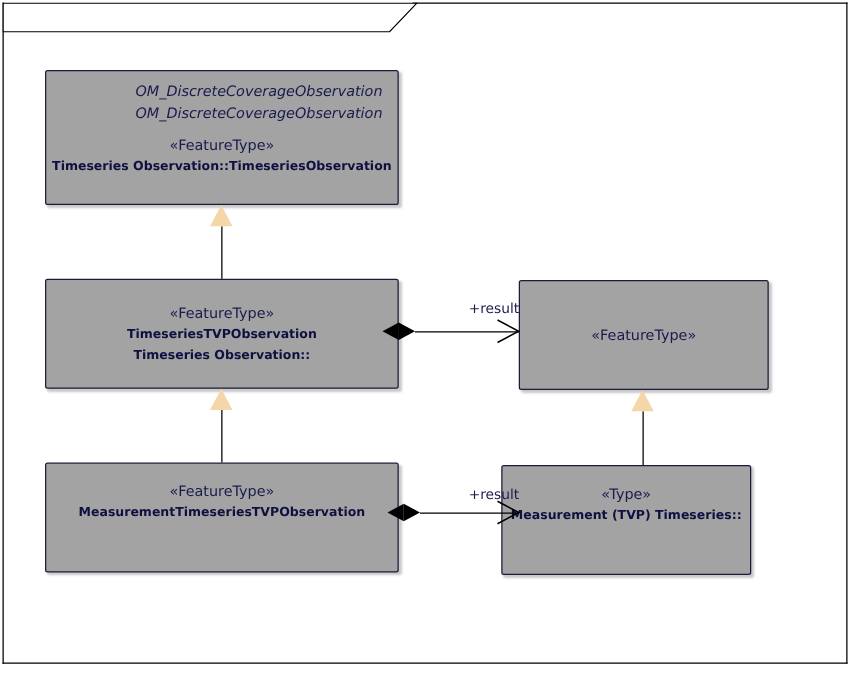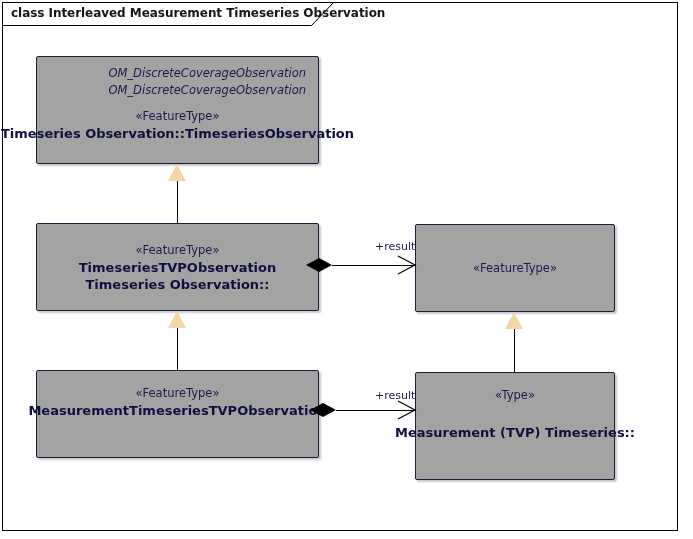--- a/index.html
+++ b/index.html
@@ -91,21 +91,21 @@
     white-space: nowrap;
   }
   .stereotype {
     font-size: 11.5px;
     color: #1a1a4e;
     line-height: 17px;
     text-align: center;
     white-space: nowrap;
   }
   .class-name {
-    font-size: 13px;
+    font-size: 10px;
     font-weight: bold;
     color: #101040;
     line-height: 17px;
     text-align: center;
     white-space: nowrap;
   }
   .spacer-gap { height: 9px; }
 
   
   #box-timeseries-observation {
@@ -117,22 +117,22 @@
   }
   #box-interleaved-timeseries-tvp {
     left: 415px; top: 224px; width: 200px; height: 88px;
     justify-content: center; padding-top: 0;
   }
   #box-measurement-timeseries-tvp-observation {
     left: 36px; top: 370px; width: 283px; height: 88px;
     justify-content: flex-start; padding-top: 14px;
   }
   #box-measurement-timeseries-tvp {
-    left: 415px; top: 372px; width: 200px; height: 108px;
-    justify-content: flex-start; padding-top: 14px; gap: 20px;
+    left: 401px; top: 372px; width: 200px; height: 88px;
+    justify-content: flex-start; padding-top: 14px;
   }
 
   
   .conn-line-v {
     position: absolute;
     width: 1px;
     background: #000000;
   }
   .conn-line-h {
     position: absolute;
@@ -175,21 +175,20 @@
 </head>
 <body>
 
 <div id="diagram-frame"></div>
 <div id="frame-top-edge"></div>
 
 <div id="title-tab">
   <svg id="title-tab-shape" viewBox="0 0 332 24" preserveAspectRatio="none">
     <path d="M 0.5 24 L 0.5 0.5 L 331.5 0.5 L 309.5 23.5 L 0.5 23.5 Z" fill="#ffffff" stroke="#000000" stroke-width="1"></path>
   </svg>
-  <div id="title-tab-label">class Interleaved Measurement Timeseries Observation</div>
 </div>
 
 <div class="class-box" id="box-timeseries-observation">
   <div class="attr-line">OM_DiscreteCoverageObservation</div>
   <div class="attr-line">OM_DiscreteCoverageObservation</div>
   <div class="spacer-gap"></div>
   <div class="stereotype">«FeatureType»</div>
   <div class="class-name">Timeseries Observation::TimeseriesObservation</div>
 </div>
 

